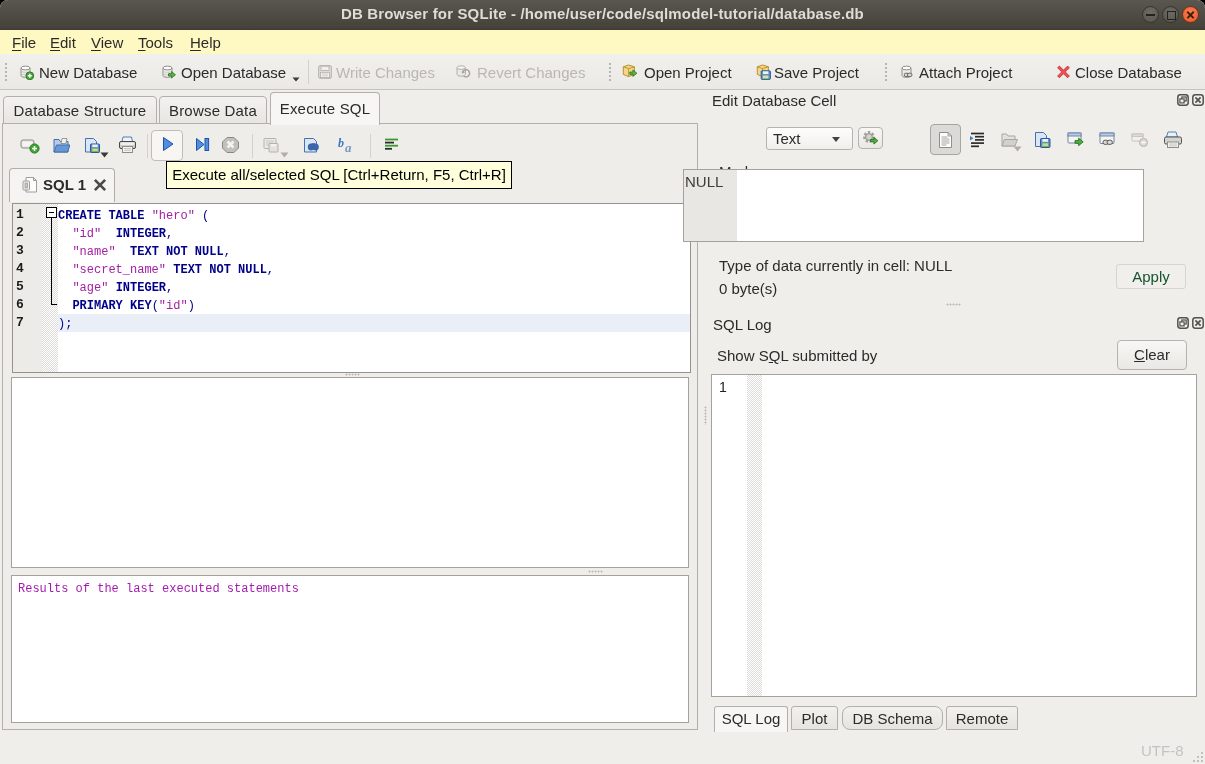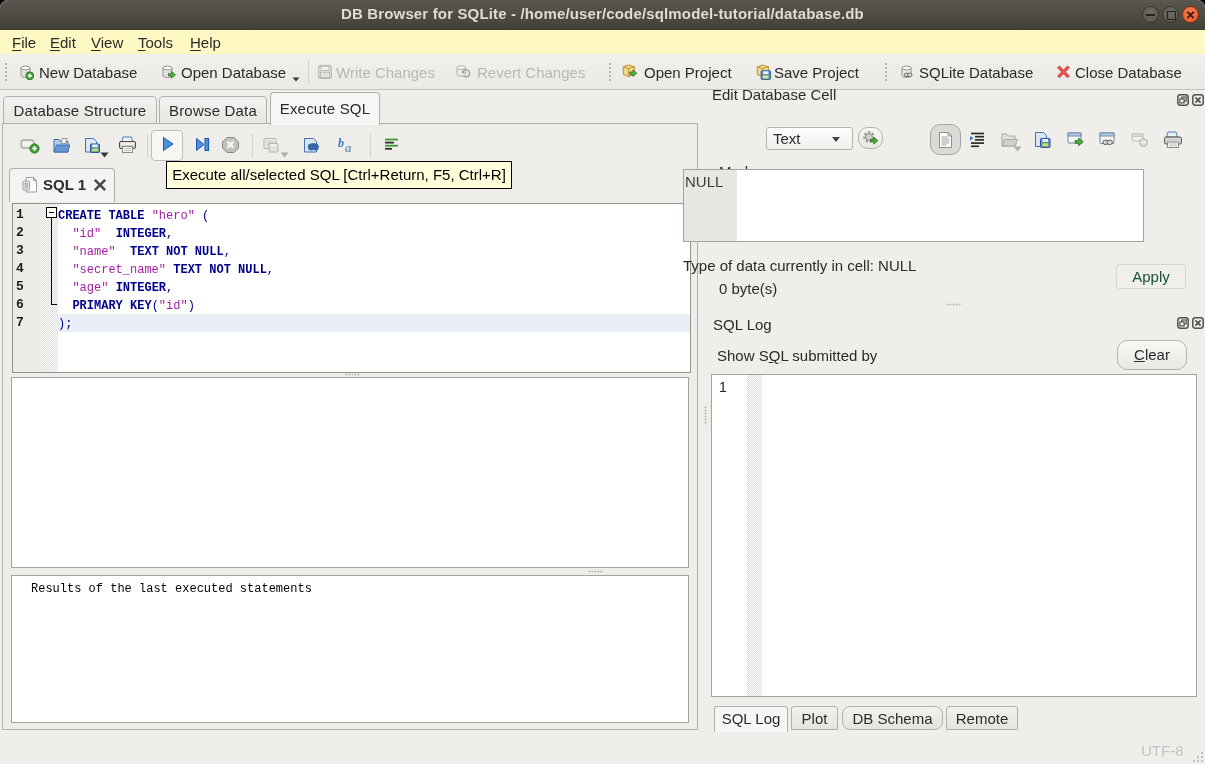--- a/index.html
+++ b/index.html
@@ -59,29 +59,29 @@
 .cl .s { color:#a420a4; }
 #linehl { position:absolute; left:45px; top:110px; width:632px; height:18px; background:#e9eef7; }
 
 #foldbox { position:absolute; left:33px; top:3px; width:11px; height:11px; background:#fff; border:1px solid #000; }
 #foldbox:after { content:""; position:absolute; left:2px; top:4px; width:5px; height:1px; background:#000; }
 #foldline { position:absolute; left:38px; top:14px; width:1px; height:86px; background:#000; }
 #foldfoot { position:absolute; left:38px; top:100px; width:6px; height:1px; background:#000; }
 
 #gridpanel { position:absolute; left:11px; top:377px; width:678px; height:191px; background:#fff; border:1px solid #a5a29d; }
 #respanel { position:absolute; left:11px; top:575px; width:678px; height:148px; background:#fff; border:1px solid #a5a29d; }
-#respanel div { position:absolute; left:6px; top:6px; font:12px "Liberation Mono", monospace; color:#000000;margin-left:13px; }
+#respanel div { position:absolute; left:6px; top:6px; font:12px "Liberation Mono", monospace; color:#a21caf; }
 .hdots { position:absolute; height:3px; width:15px; background-image:radial-gradient(#bcb8b2 0.9px, transparent 1.1px); background-size:3px 3px; }
 .vdots { position:absolute; width:3px; height:19px; background-image:radial-gradient(#bcb8b2 0.9px, transparent 1.1px); background-size:3px 3px; }
 
 .dockhead { position:absolute; font-size:15px; color:#2c2b29; }
 .combo { position:absolute; background:linear-gradient(#fdfdfc,#f1efec); border:1px solid #b6b3ae; border-radius:3px; font-size:15px; color:#2c2b29; }
 .combo .cv { position:absolute; left:6px; top:2px; }
 .combo .ar { position:absolute; right:12px; top:9px; width:0; height:0; border-left:4.5px solid transparent; border-right:4.5px solid transparent; border-top:5px solid #44423e; }
-.pbtn { position:absolute; background:linear-gradient(#f8f7f5,#eae8e4); border:1px solid #b6b3ae; border-radius:10px; }
+.pbtn { position:absolute; background:linear-gradient(#f8f7f5,#eae8e4); border:1px solid #b6b3ae; border-radius:4px; }
 #nulledit { position:absolute; left:683px; top:169px; width:461px; height:73px; background:#fff; border:1px solid #a5a29d; }
 #nulledit .col { position:absolute; left:0; top:0; width:53px; height:71px; background:#e9e7e3; }
 #nulledit .nl { position:absolute; left:1px; top:3px; font-size:15px; color:#3e3d3a; }
 #applybtn { position:absolute; left:1116px; top:264px; width:70px; height:25px; background:#f1efec; border:1px solid #d8d5d0; border-radius:3px;
   font-size:15px; color:#14532d; text-align:center; line-height:23px; }
 #loglist { position:absolute; left:711px; top:374px; width:486px; height:323px; background:#fff; border:1px solid #a5a29d; }
 #loglist .num { position:absolute; left:7px; top:4px; font-size:14px; color:#232220; }
 #loglist .hcol { position:absolute; left:35px; top:0; width:15px; height:321px;
   background:repeating-conic-gradient(#dedcd8 0 25%, #ffffff 0 50%); background-size:2px 2px; }
 
@@ -112,21 +112,21 @@
   <div class="grip" style="left:4px; top:62px; height:20px;"></div>
   <div class="tbtext" style="left:39px">New Database</div>
   <div class="tbtext" style="left:181px">Open Database</div>
   <div class="tsep" style="left:308px; top:60px; height:24px;"></div>
   <div class="tbtext dis" style="left:336px">Write Changes</div>
   <div class="tbtext dis" style="left:477px">Revert Changes</div>
   <div class="grip" style="left:608px; top:62px; height:20px;"></div>
   <div class="tbtext" style="left:644px">Open Project</div>
   <div class="tbtext" style="left:774px">Save Project</div>
   <div class="grip" style="left:884px; top:62px; height:20px;"></div>
-  <div class="tbtext" style="left:919px">SQLite Database</div>
+  <div class="tbtext" style="left:919px">Attach Project</div>
   <div class="tbtext" style="left:1075px">Close Database</div>
 
   <svg class="icon" style="left:20px;top:65px" width="14" height="15" viewBox="0 0 14 15">
     <path d="M1 3 v7.5 a4.5 1.9 0 0 0 9 0 V3" fill="#ecebe7" stroke="#8f8d88"></path>
     <ellipse cx="5.5" cy="3" rx="4.5" ry="1.9" fill="#fbfbfa" stroke="#8f8d88"></ellipse>
     <path d="M1 5.5 a4.5 1.9 0 0 0 9 0 M1 8 a4.5 1.9 0 0 0 9 0" fill="none" stroke="#c6c4c0" stroke-width="0.8"></path>
     <circle cx="9.8" cy="10.8" r="3.9" fill="#49a53c" stroke="#2c7a22"></circle>
     <path d="M9.8 8.8 v4 M7.8 10.8 h4" stroke="#fff" stroke-width="1.4"></path>
   </svg>
   <svg class="icon" style="left:162px;top:65px" width="14" height="15" viewBox="0 0 14 15">
@@ -290,21 +290,21 @@
   <div id="gridpanel"></div>
   <div id="respanel">
       <div>Results of the last executed statements</div>
     </div>
 
   <div class="hdots" style="left:345px; top:373px;"></div>
   <div class="hdots" style="left:588px; top:570px;"></div>
   <div class="hdots" style="left:946px; top:303px;"></div>
   <div class="vdots" style="left:704px; top:406px;"></div>
 
-  <div class="dockhead" style="left:712px; top:86px;">Edit Database Cell</div>
+  <div class="dockhead" style="left:712px; top:92px;">Edit Database Cell</div>
   <div class="dockhead" style="left:713px; top:316px;">SQL Log</div>
 
   <svg class="icon" style="left:1177px;top:94px" width="12" height="12" viewBox="0 0 12 12">
     <rect x="0.8" y="0.8" width="10.4" height="10.4" rx="2.6" fill="none" stroke="#54524e" stroke-width="1.5"></rect>
     <rect x="4.8" y="3" width="4.4" height="4" fill="none" stroke="#54524e" stroke-width="1.2"></rect>
     <rect x="2.9" y="4.9" width="4.2" height="4" fill="#f2f1ee" stroke="#54524e" stroke-width="1.2"></rect>
   </svg>
   <svg class="icon" style="left:1191.5px;top:94px" width="12" height="12" viewBox="0 0 12 12">
     <rect x="0.8" y="0.8" width="10.4" height="10.4" rx="2.6" fill="none" stroke="#54524e" stroke-width="1.5"></rect>
     <path d="M3.4 3.4 l5.2 5.2 M8.6 3.4 l-5.2 5.2" stroke="#54524e" stroke-width="1.7"></path>
@@ -379,21 +379,21 @@
     <path d="M5 1 h8 l1.5 5 h-11 z" fill="#e9f0f8" stroke="#4472b0" stroke-width="0.9"></path>
     <rect x="1.5" y="6" width="17" height="7" rx="1.5" fill="#d5d3cf" stroke="#55534f"></rect>
     <rect x="4.5" y="11" width="11" height="5.5" fill="#f6f5f3" stroke="#8f8d88"></rect>
     <path d="M6 13 h8 M6 14.8 h8" stroke="#b9b6b1" stroke-width="0.8"></path>
   </svg>
 
   <div id="nulledit">
       <div class="col"></div>
       <div class="nl">NULL</div>
     </div>
-  <div class="dockhead" style="left:683px; top:257px;">Type of data currently in cell: NULL</div>
+  <div class="dockhead" style="left:719px; top:257px;">Type of data currently in cell: NULL</div>
   <div class="dockhead" style="left:719px; top:280px;">0 byte(s)</div>
   <div id="applybtn">Apply</div>
 
   <div class="dockhead" style="left:717px; top:347px;">Show S<u>Q</u>L submitted by</div>
   <div class="combo" style="left:886px; top:341px; width:108px; height:17px;margin-top:44px;">
       <span class="cv" style="top:6px">User</span>
       <span class="ar" style="top:12px"></span>
     </div>
   <div class="pbtn" style="left:1117px; top:340px; width:70px; height:30px; font-size:15px; color:#2c2b29; text-align:center; line-height:28px;"><u>C</u>lear</div>
 

